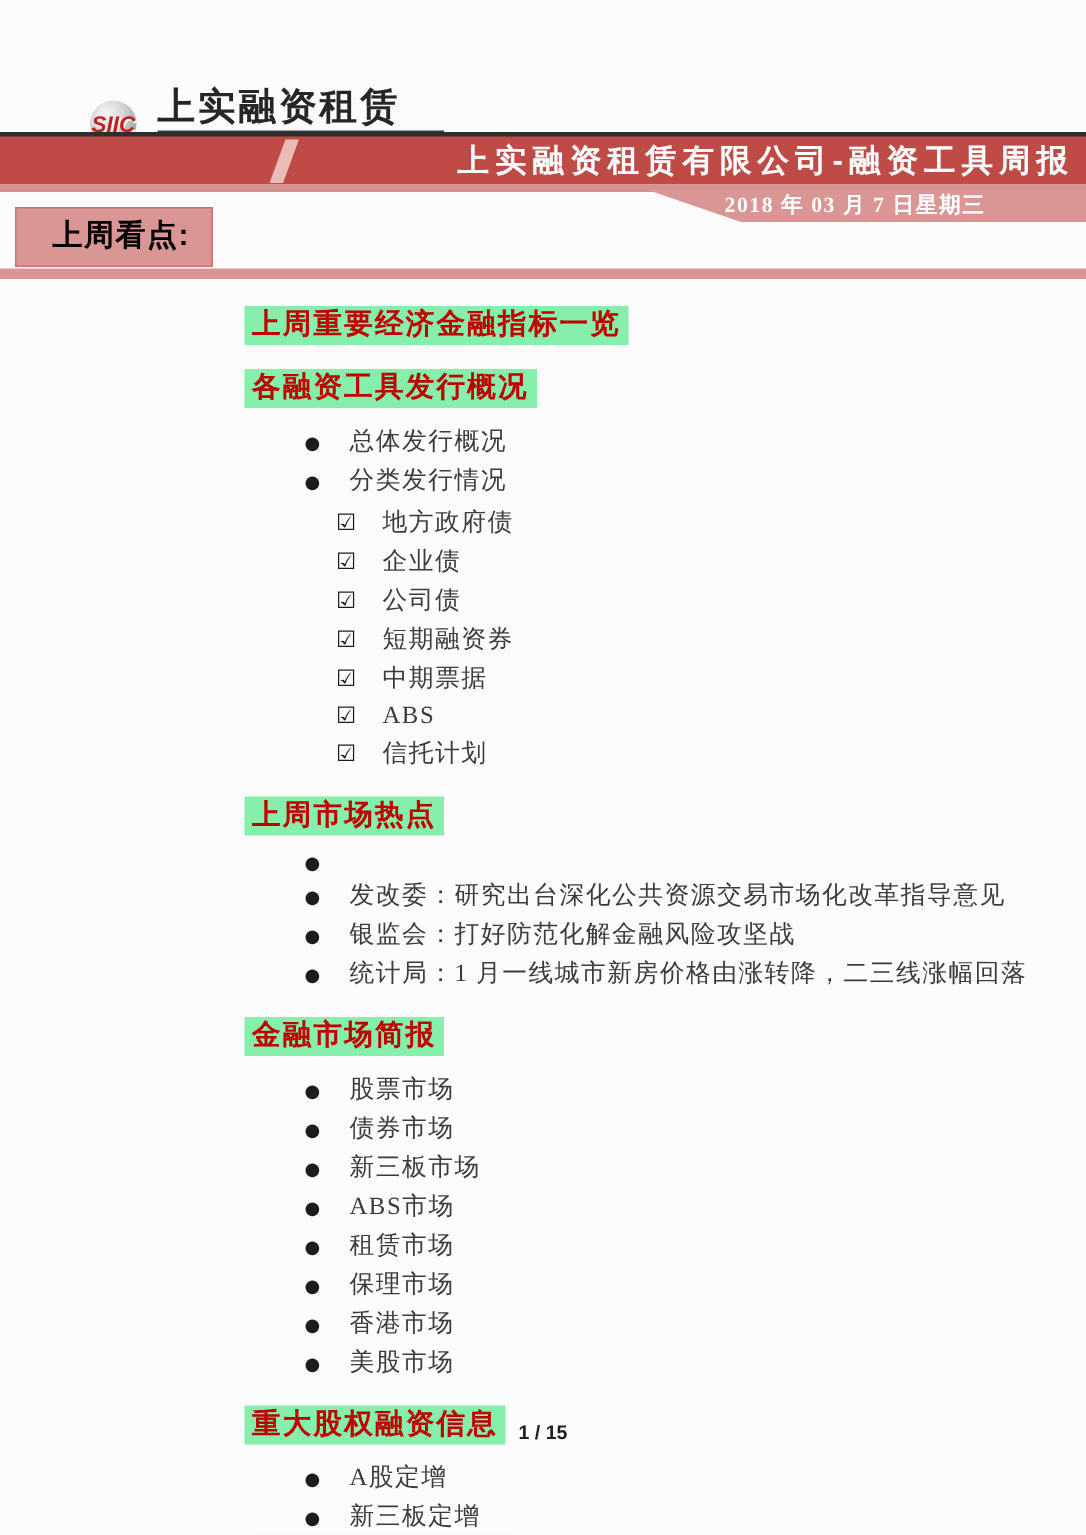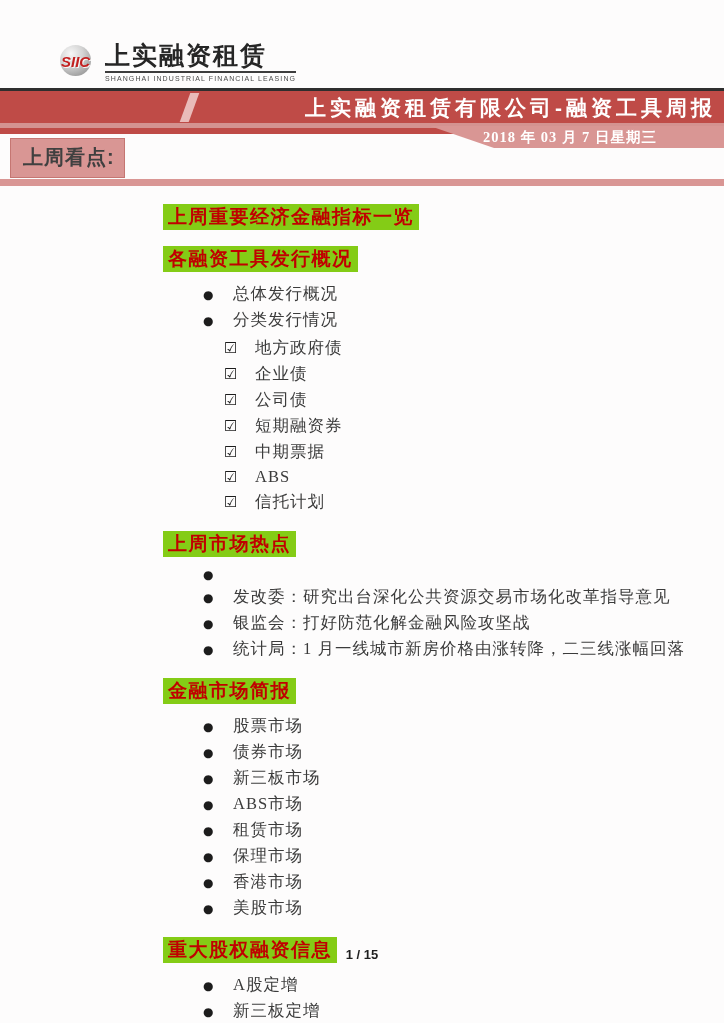--- a/index.html
+++ b/index.html
@@ -4,21 +4,21 @@
 <style>
   * { margin:0; padding:0; box-sizing:border-box; }
   html,body { background:#f6efee; }
   .page {
     position:relative; width:724px; height:1023px; margin:0 auto;
     background:#fdfcfc; overflow:hidden;
     font-family:"Liberation Serif", serif; color:#3b3b3b;
   }
 
   
-  .logo-row { position:absolute; top:40px; left:60px; display:flex; align-items:flex-start; }
+  .logo-row { position:absolute; top:56px; left:60px; display:flex; align-items:flex-end; }
   .logo-sphere {
     width:31px; height:31px; border-radius:50%; margin-top:5px; position:relative; flex:none;
     background:radial-gradient(circle at 35% 28%, #f7f7f7 0%, #d4d4d4 40%, #a3a3a3 75%, #8b8b8b 100%);
   }
   .siic {
     position:absolute; left:1px; top:9px; color:#c32020;
     font:italic 900 15px/1 "Liberation Sans", sans-serif; letter-spacing:0px;
     text-shadow:1px 1px 0 rgba(255,255,255,.85);
   }
   .logo-names { margin-left:14px; }
@@ -26,21 +26,21 @@
     font-family:"Liberation Sans", sans-serif; font-weight:bold; font-size:25px; line-height:30px;
     color:#262626; letter-spacing:2px; border-bottom:2px solid #3d3d3d; padding-bottom:1px;
   }
   .logo-en {
     font-family:"Liberation Sans", sans-serif; font-size:7px; color:#4a4a4a;
     letter-spacing:1.1px; margin-top:2px; white-space:nowrap;
   }
 
   
   .banner {
-    position:absolute; top:88px; left:0; width:724px; height:46px;
+    position:absolute; top:88px; left:0; width:724px; height:35px;
     background:#bf4b47; border-top:3px solid #2e2e2e;
   }
   .banner-edge { position:absolute; top:123px; left:0; width:724px; height:5px; background:#d49290; }
   .slash {
     position:absolute; left:185px; top:2px; width:9px; height:29px;
     background:#e9bbb9; transform:skewX(-20deg);
   }
   .banner-title {
     position:absolute; right:8px; top:2px; color:#ffffff;
     font-family:"Liberation Sans", sans-serif; font-weight:bold; font-size:21px; line-height:30px;
@@ -50,32 +50,32 @@
   
   .date-strip {
     position:absolute; top:126px; right:0; width:294px; height:22px;
     background:#d99694; clip-path:polygon(0 0, 100% 0, 100% 100%, 64px 100%);
     color:#ffffff; font-weight:bold; font-size:14.5px; line-height:22px;
     text-align:center; padding-right:14px; letter-spacing:1px; white-space:nowrap;
   }
 
   
   .kandian-box {
-    position:absolute; top:138px; left:10px; width:115px; height:40px;
+    position:absolute; top:138px; left:10px; width:132px; height:40px;
     background:#d99694; border:1px solid #c57672;
     font-family:"Liberation Sans", sans-serif; font-weight:bold; font-size:20px; line-height:37px;
-    color:#404040; padding-left:12px; letter-spacing:1px;
+    color:#000000; padding-left:24px; letter-spacing:1px;
   }
   .band-rule { position:absolute; top:179px; left:0; width:724px; height:7px; background:#d99694; }
 
   
   .content { position:absolute; top:204px; left:163px; width:500px; }
   .sec { margin-bottom:16px; }
   .sec-title {
-    display:inline-block; background:#84cc16; color:#c00000;
+    display:inline-block; background:#86efac; color:#c00000;
     font-weight:bold; font-size:19px; line-height:24px; padding:1px 5px;
     letter-spacing:1.5px;
   }
   .list { margin-top:9px; }
   .bullets { margin-left:40px; }
   .checks  { margin-left:61px; margin-top:2px; }
   .li { display:flex; align-items:baseline; padding:2px 0; }
   .marker { flex:none; color:#1c1c1c; }
   .bullets .marker { width:30px; font-size:12px; font-family:"DejaVu Sans", sans-serif; }
   .checks  .marker { width:31px; font-size:15px; font-family:"DejaVu Sans", sans-serif; }

